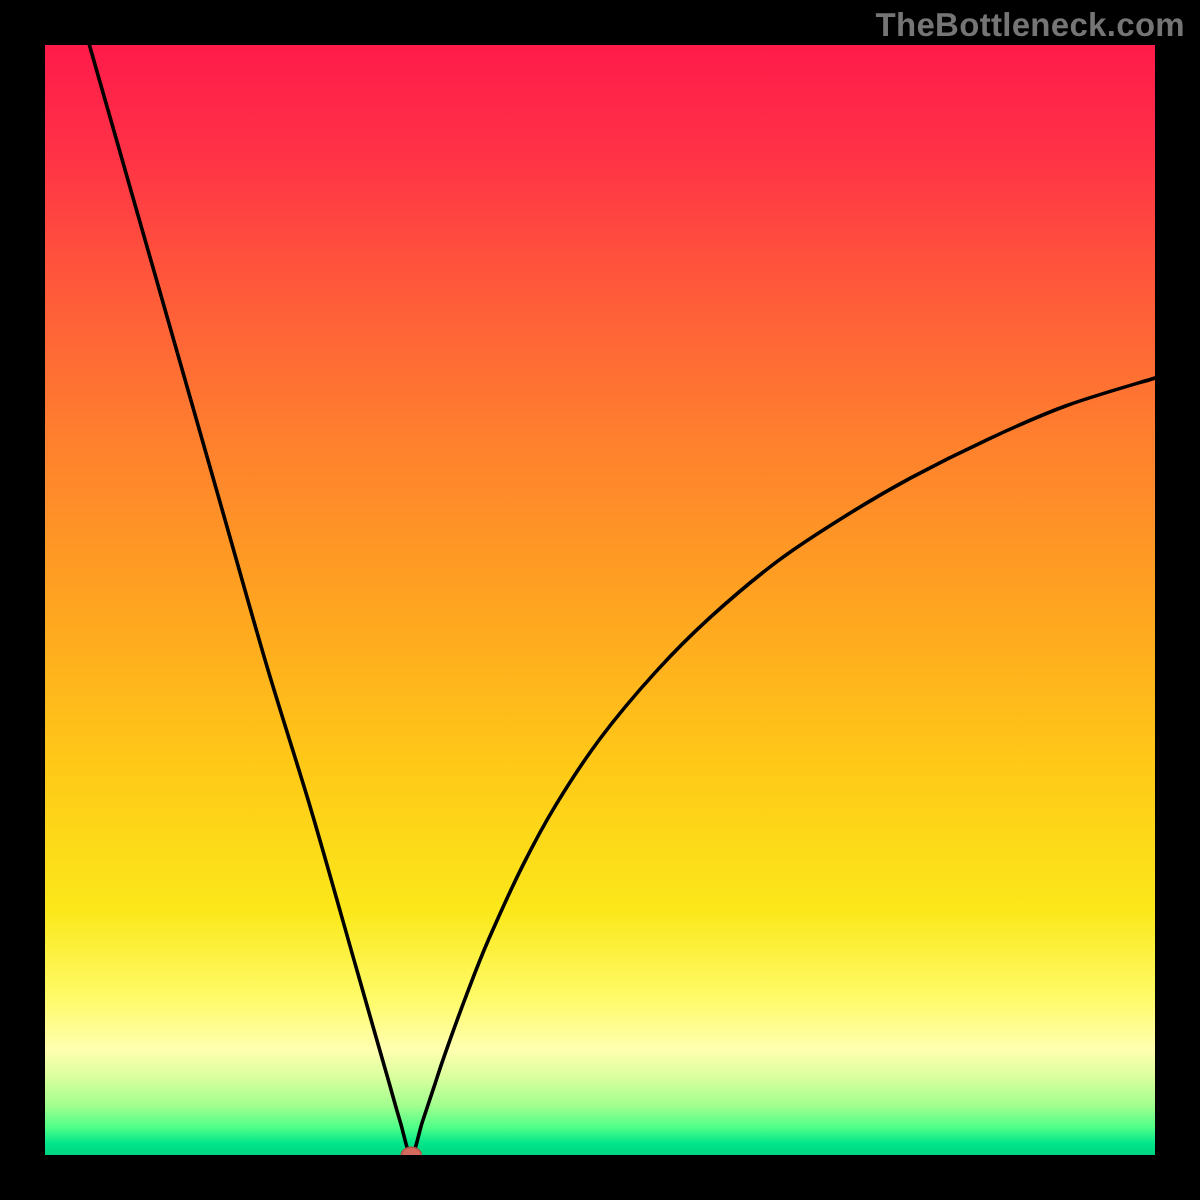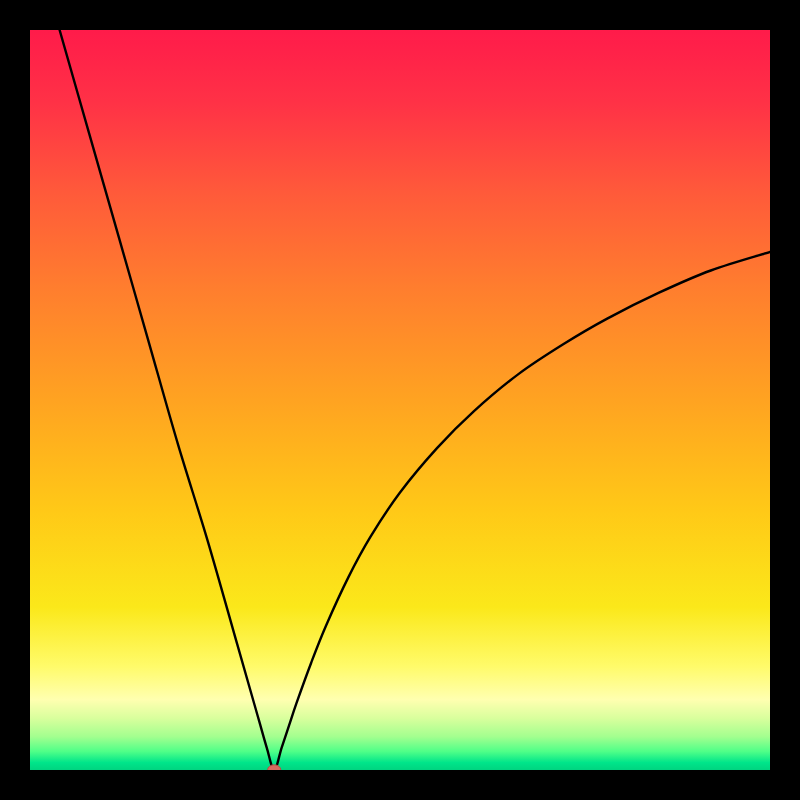--- a/index.html
+++ b/index.html
@@ -37,20 +37,21 @@
   .plot-area svg {
     display: block;
     width: 740px;
     height: 740px;
   }
 </style>
 </head>
 <body>
 
 <div class="frame">
+  <div class="watermark">TheBottleneck.com</div>
   <div class="plot-area">
     <svg id="plot-svg" viewBox="0 0 740 740" preserveAspectRatio="none">
       <defs>
         <linearGradient id="bg-grad" x1="0" y1="0" x2="0" y2="1">
             <stop offset="0%" stop-color="#ff1b4a"></stop>
             <stop offset="10%" stop-color="#ff3246"></stop>
             <stop offset="22%" stop-color="#ff5a3a"></stop>
             <stop offset="35%" stop-color="#ff7e2e"></stop>
             <stop offset="50%" stop-color="#ffa321"></stop>
             <stop offset="65%" stop-color="#ffc917"></stop>

